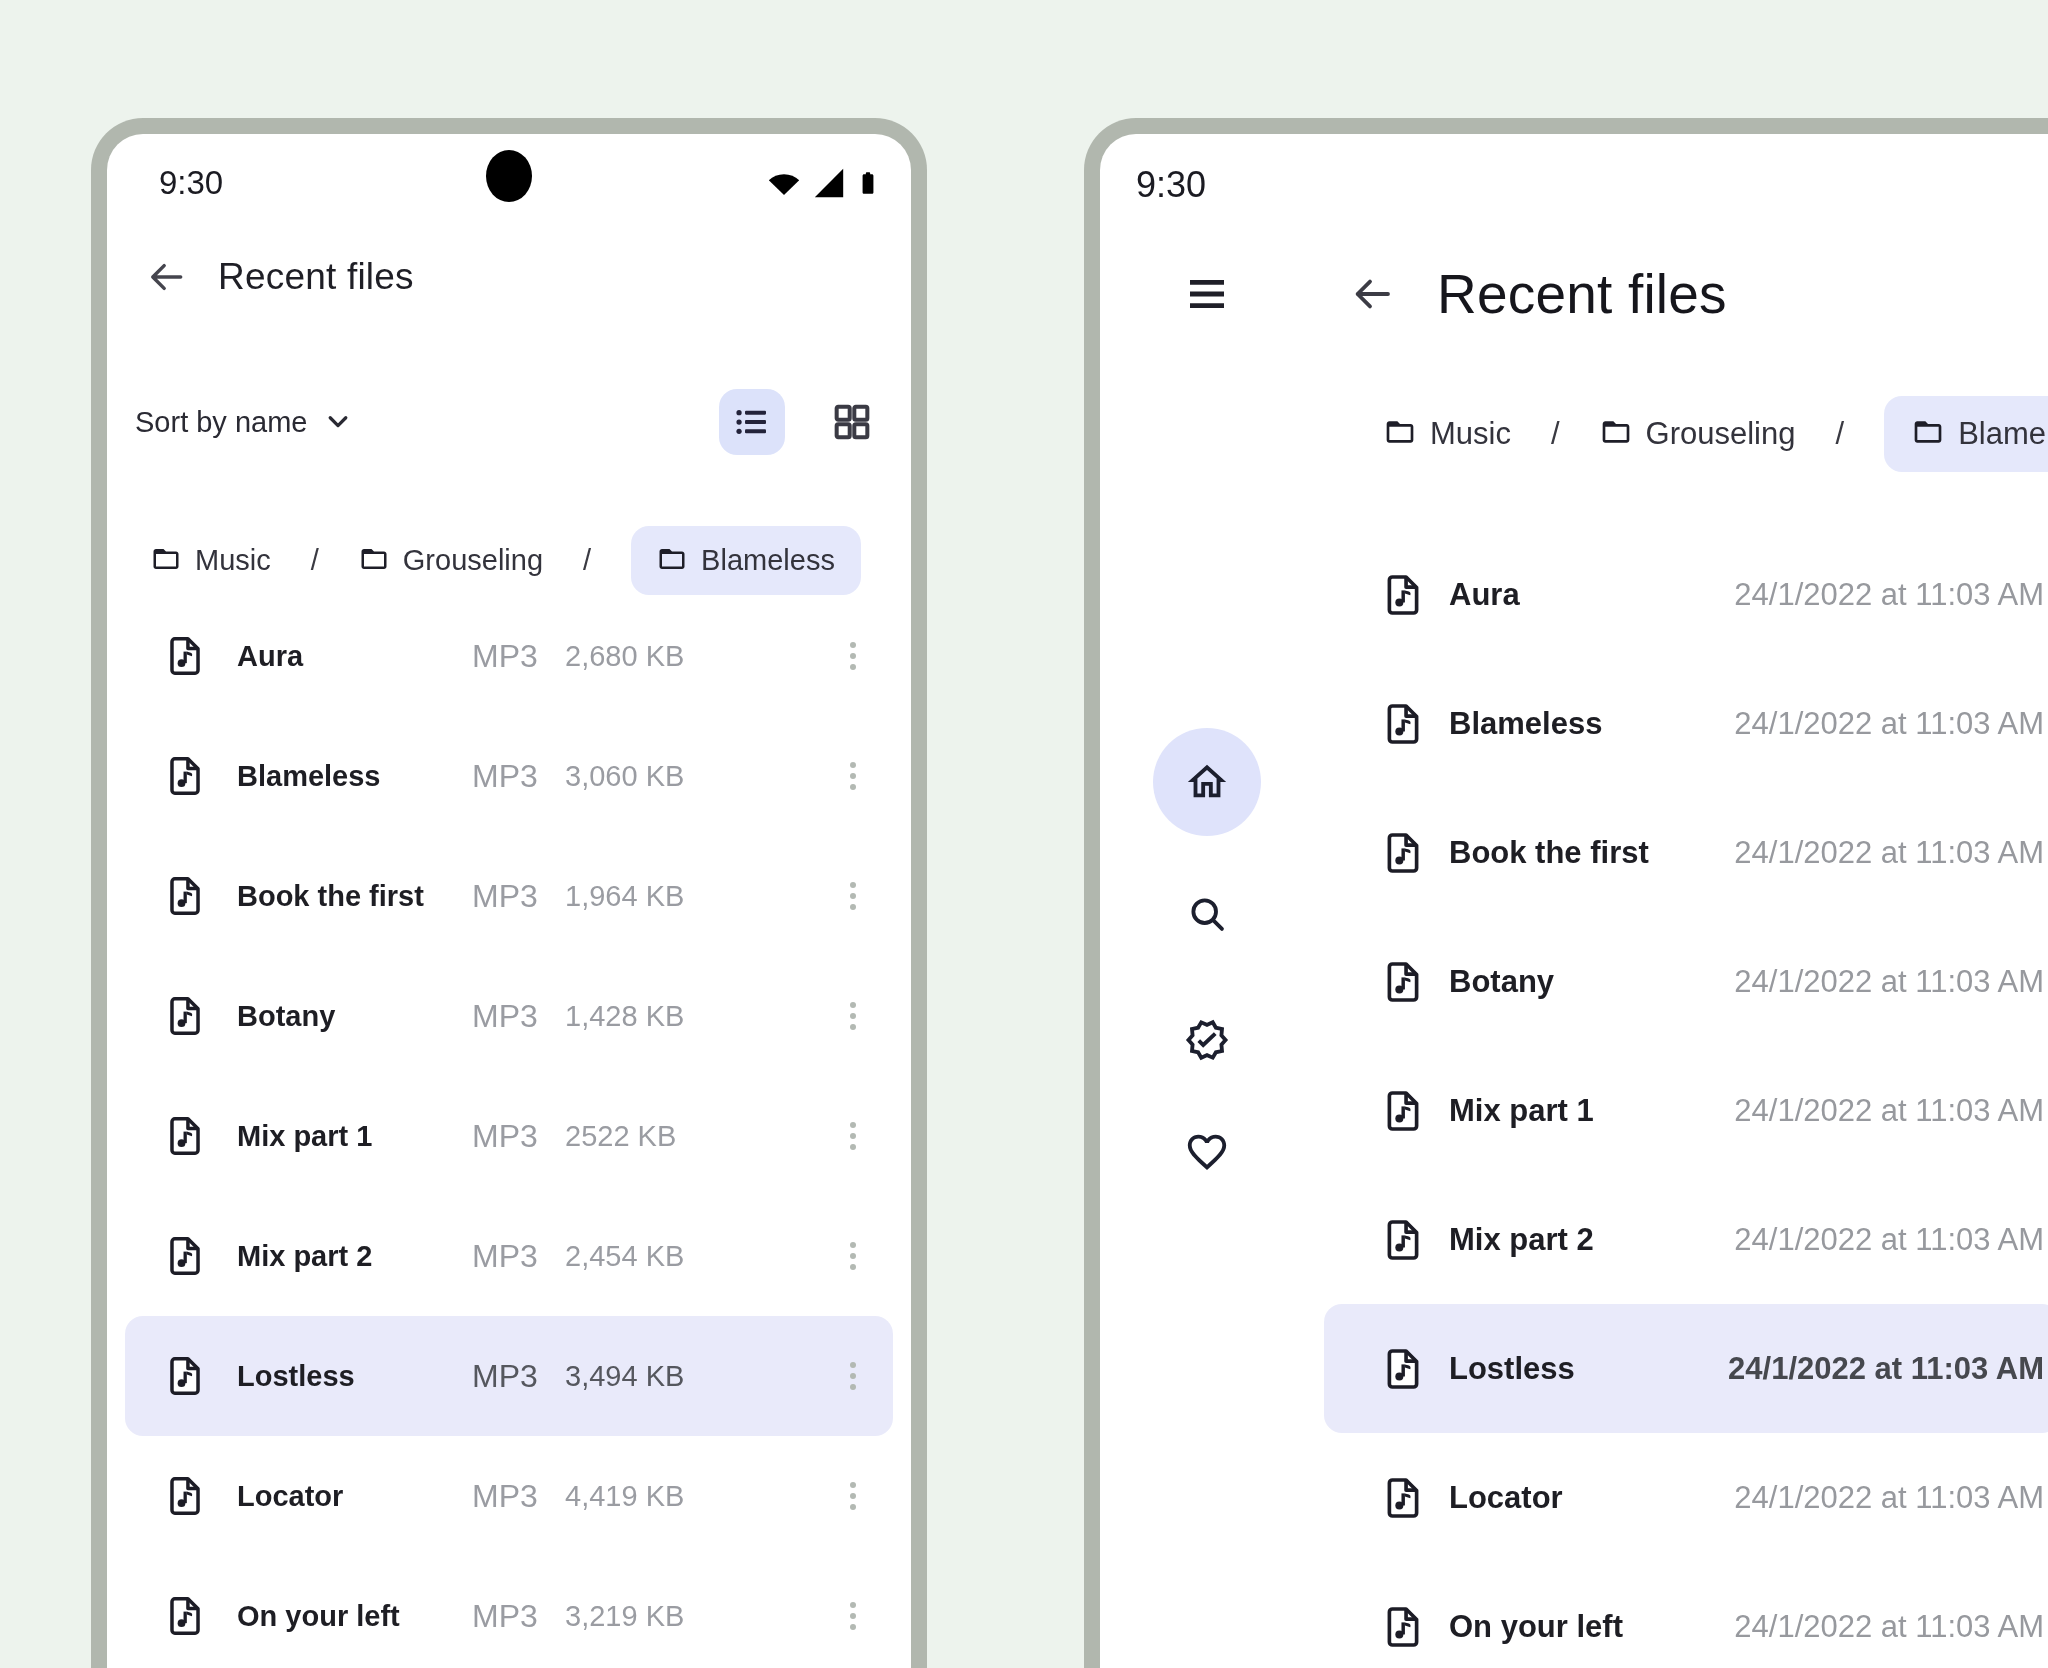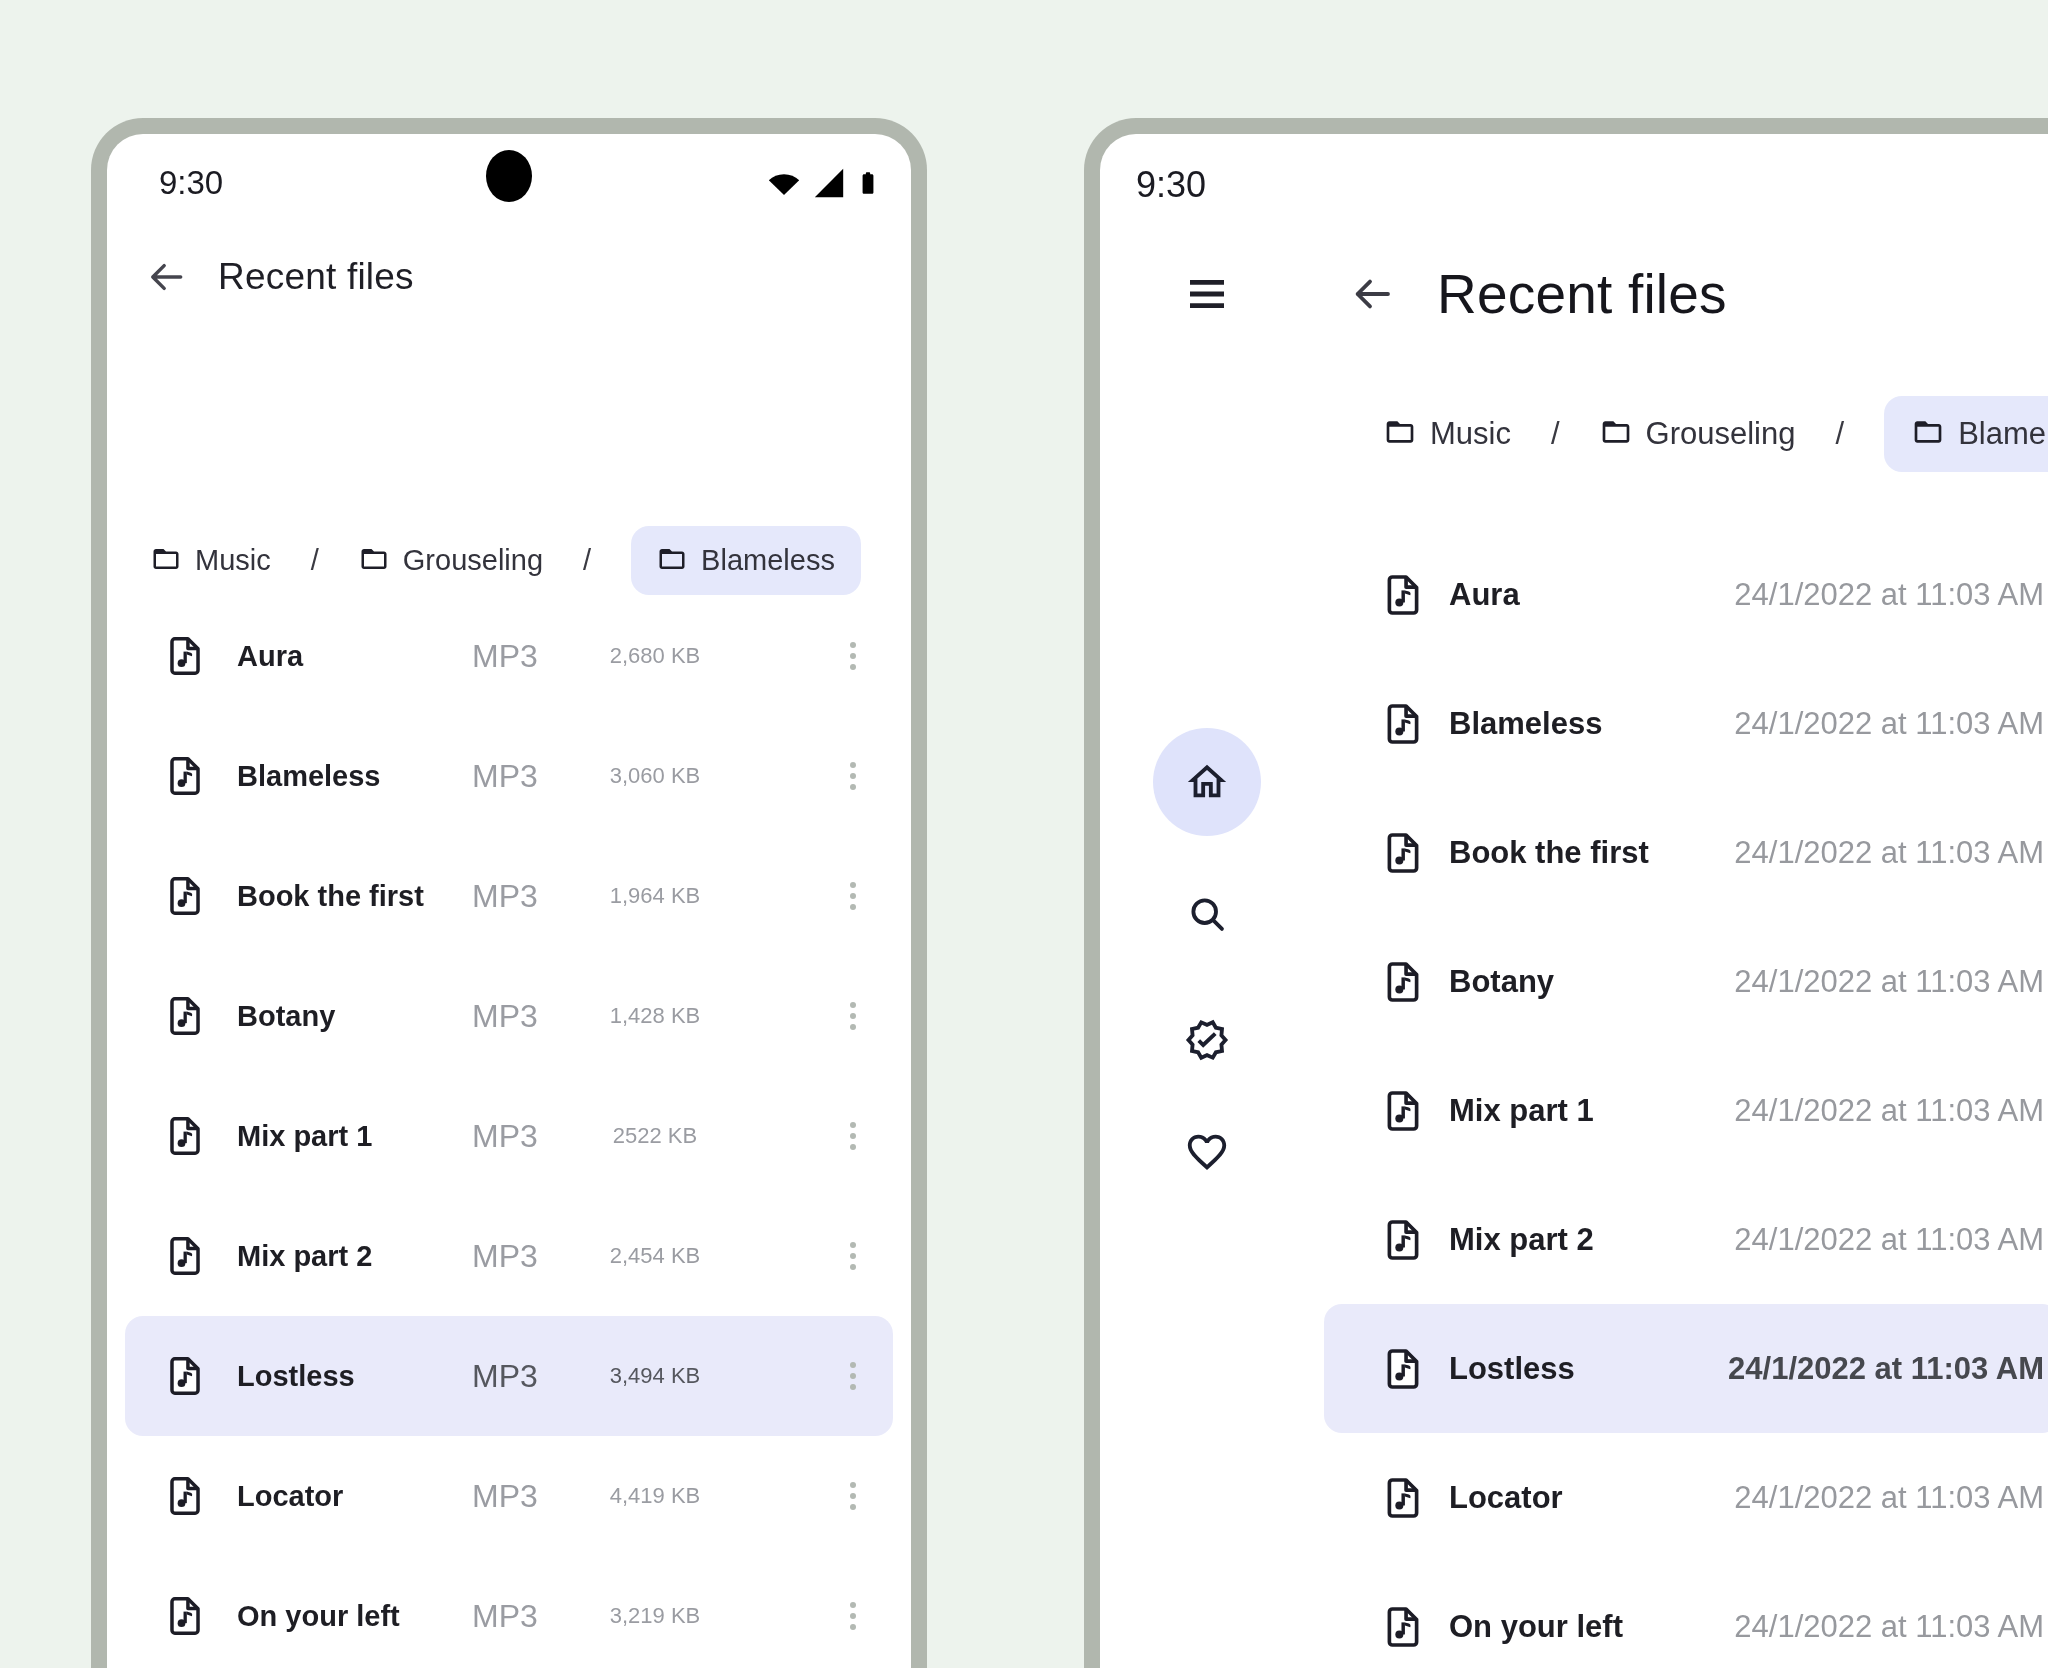--- a/index.html
+++ b/index.html
@@ -44,21 +44,21 @@
   .crumb-sep{color:#3a3a42;}
   .l-crumbs{position:absolute;top:388px;left:44px;height:76px;font-size:29px;}
   .l-crumbs .ic{width:30px;height:30px;}
   .l-crumbs .crumb.active{padding:18px 26px;}
 
   .l-files{position:absolute;top:462px;left:18px;right:18px;}
   .lrow{height:120px;display:flex;align-items:center;padding:0 22px 0 38px;border-radius:18px;}
   .lrow .file-ic{width:44px;height:44px;color:#1c1c26;flex:0 0 auto;}
   .lrow .fname{margin-left:30px;flex:1;font-size:29px;font-weight:600;color:#1e1e24;white-space:nowrap;overflow:hidden;}
   .lrow .ftype{width:120px;text-align:center;font-size:32px;color:#9a9ca2;}
-  .lrow .fsize{width:180px;text-align:center;font-size:22px;color:#9a9ca2;white-space:nowrap;}
+  .lrow .fsize{width:180px;text-align:left;font-size:29px;color:#9a9ca2;white-space:nowrap;}
   .lrow .kebab{margin-left:90px;width:36px;height:44px;color:#b3b9b3;}
   .lrow.selected{background:#e9eafa;}
   .lrow.selected .ftype,.lrow.selected .fsize{color:#55575e;font-weight:500;}
 
   
   .r-time{position:absolute;top:30px;left:36px;font-size:36px;color:#1b1b22;}
   .r-header{position:absolute;top:105px;left:0;right:0;height:110px;}
   .menu-ic{position:absolute;left:83px;top:50%;transform:translateY(-50%);width:48px;height:48px;color:#1f1f28;}
   .r-back{position:absolute;left:248px;top:50%;transform:translateY(-50%);width:48px;height:48px;color:#3c3c45;}
   .r-title{position:absolute;left:337px;top:50%;transform:translateY(-50%);font-size:55px;color:#16161c;letter-spacing:.2px;}
@@ -173,20 +173,40 @@
       </span>
     </div>
 
     <div class="l-header">
       <svg class="ic back-ic">
           <use href="#i-arrow"></use>
         </svg>
       <span class="l-title">Recent files</span>
     </div>
 
+    <div class="l-toolbar">
+      <span class="sort-group">
+        <span class="sort-label">Sort by name</span>
+        <svg class="ic chev">
+            <use href="#i-chev"></use>
+          </svg>
+      </span>
+      <span class="view-toggle">
+        <span class="list-btn">
+          <svg class="ic">
+              <use href="#i-list"></use>
+            </svg>
+        </span>
+        <span class="grid-btn">
+          <svg class="ic">
+              <use href="#i-grid"></use>
+            </svg>
+        </span>
+      </span>
+    </div>
 
     <div class="crumbs l-crumbs">
       <span class="crumb">
         <svg class="ic">
             <use href="#i-folder"></use>
           </svg>
         <span>Music</span>
       </span>
       <span class="crumb-sep">/</span>
       <span class="crumb">

